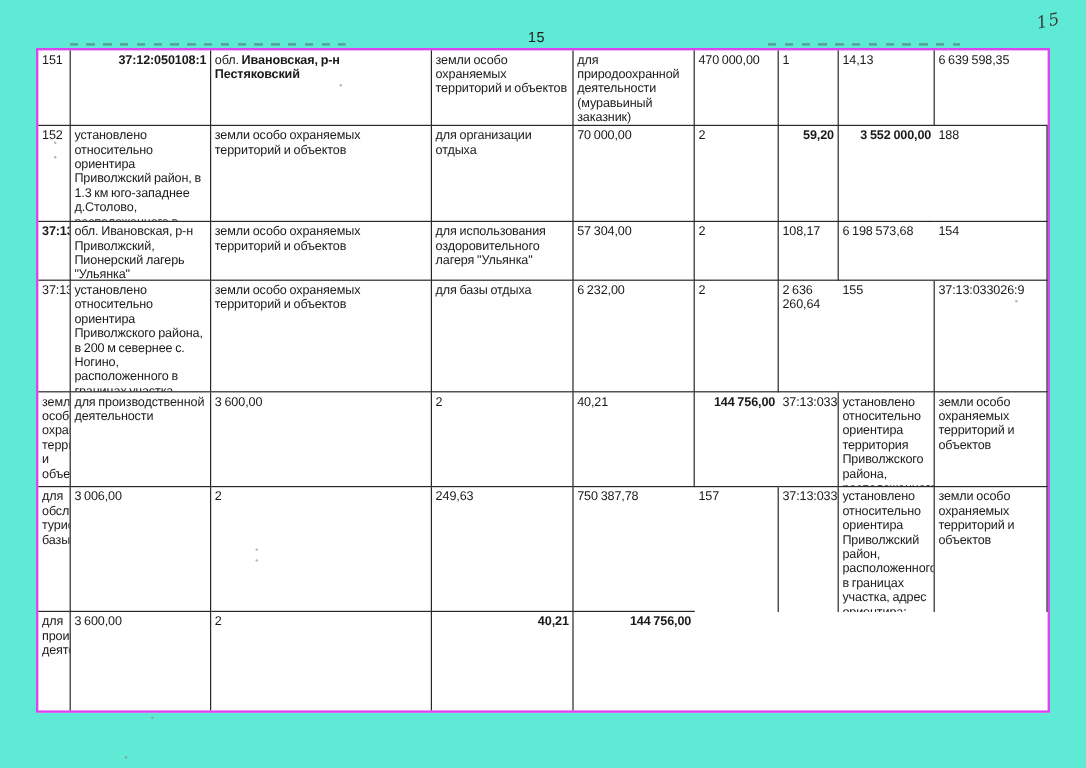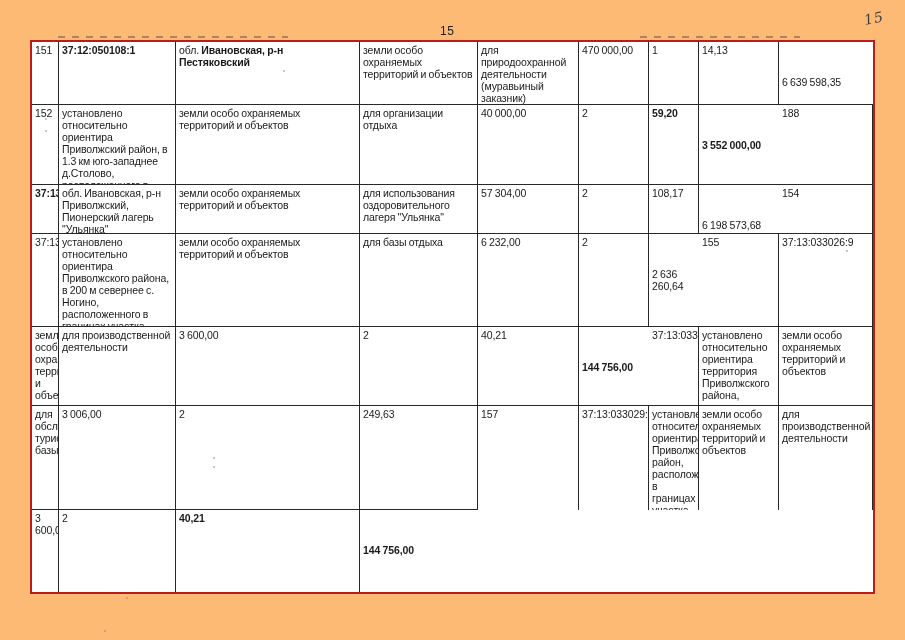--- a/index.html
+++ b/index.html
@@ -1,55 +1,55 @@
 <!DOCTYPE html>
 <html><head>
 <meta charset="utf-8">
 <style>
   html,body{margin:0;padding:0;background:#e8e8e8;}
   .page{
     position:relative;
     width:905px;height:640px;
-    background:#fdba74;
+    background:#5eead4;
     font-family:"Liberation Sans", sans-serif;
     color:#1a1a1a;
     overflow:hidden;
     box-shadow:0 0 2px rgba(0,0,0,.4);
   }
   .printed-pagenum{
     position:absolute;left:440px;top:24px;
     font-size:12px;letter-spacing:.5px;color:#222;
   }
   .hand-pagenum{
     position:absolute;left:864px;top:10px;
     font-family:"DejaVu Serif", serif;
     font-style:italic;font-size:14px;color:#3d3d3d;
     transform:rotate(-12deg);letter-spacing:1px;
   }
   .grid{
     position:absolute;left:30px;top:40px;
     display:grid;
     grid-template-columns:27px 117px 184px 118px 101px 70px 50px 80px 94px;
     grid-template-rows:63px 80px 49px 93px 79px 104px 82px;
-    border:2px solid #b91c1c;
+    border:2px solid #d946ef;
     background:#fff;
   }
   .td{
     box-sizing:border-box;
     border-right:1.5px solid #282828;
     border-bottom:1.5px solid #282828;
     font-size:10.5px;line-height:12px;
     padding:2px 3px 0 3px;
     overflow:hidden;
     letter-spacing:-0.1px;
     word-spacing:-0.5px;
   }
-  .td.lc{border-right:none;margin-top:32px;}
+  .td.lc{border-right:none;}
   .td.lr{border-bottom:none;}
-  .b{font-weight:bold;}
+  .b{font-weight:bold;text-align:right;}
   .speck{position:absolute;width:2px;height:2px;border-radius:50%;background:#8a8a8a;opacity:.65;}
   .dashline{
     position:absolute;height:2px;opacity:.45;
     background:repeating-linear-gradient(90deg,#444 0 7px,transparent 7px 14px);
   }
 </style>
 </head>
 <body>
 
 <div class="page">
@@ -69,21 +69,21 @@
     <div class="td">для природоохранной деятельности (муравьиный заказник)</div>
     <div class="td">470 000,00</div>
     <div class="td">1</div>
     <div class="td">14,13</div>
     <div class="td lc">6 639 598,35</div>
 
     <div class="td">152</div>
     <div class="td">установлено относительно ориентира Приволжский район, в 1.3 км юго-западнее д.Столово, расположенного в границах участка, адрес ориентира: обл. Ивановская, р-н Приволжский</div>
     <div class="td">земли особо охраняемых территорий и объектов</div>
     <div class="td">для организации отдыха</div>
-    <div class="td">40 000,00</div>
+    <div class="td">70 000,00</div>
     <div class="td">2</div>
     <div class="td b">59,20</div>
     <div class="td lc b">3 552 000,00</div>
 
     <div class="td">188</div>
     <div class="td b">37:13:030415:1</div>
     <div class="td">обл. Ивановская,  р-н Приволжский, Пионерский лагерь "Ульянка"</div>
     <div class="td">земли особо охраняемых территорий и объектов</div>
     <div class="td">для использования оздоровительного лагеря "Ульянка"</div>
     <div class="td">57 304,00</div>
@@ -109,20 +109,21 @@
     <div class="td">40,21</div>
     <div class="td lc b">144 756,00</div>
 
     <div class="td">37:13:033029:18</div>
     <div class="td">установлено относительно ориентира территория Приволжского района, расположенного в границах участка, адрес ориентира: обл. Ивановская, р-н Приволжский,  туристическая база  "Бережок" в районе с.Миловка</div>
     <div class="td">земли особо охраняемых территорий и объектов</div>
     <div class="td">для обслуживания туристической базы</div>
     <div class="td">3 006,00</div>
     <div class="td">2</div>
     <div class="td">249,63</div>
+    <div class="td lc">750 387,78</div>
 
     <div class="td lr">157</div>
     <div class="td lr">37:13:033029:77</div>
     <div class="td lr">установлено относительно ориентира Приволжский район, расположенного в границах участка, адрес ориентира: обл. Ивановская, р-н Приволжский,  артезианская скважина № 42276 а</div>
     <div class="td lr">земли особо охраняемых территорий и объектов</div>
     <div class="td lr">для производственной деятельности</div>
     <div class="td lr">3 600,00</div>
     <div class="td lr">2</div>
     <div class="td lr b">40,21</div>
     <div class="td lc lr b">144 756,00</div>

